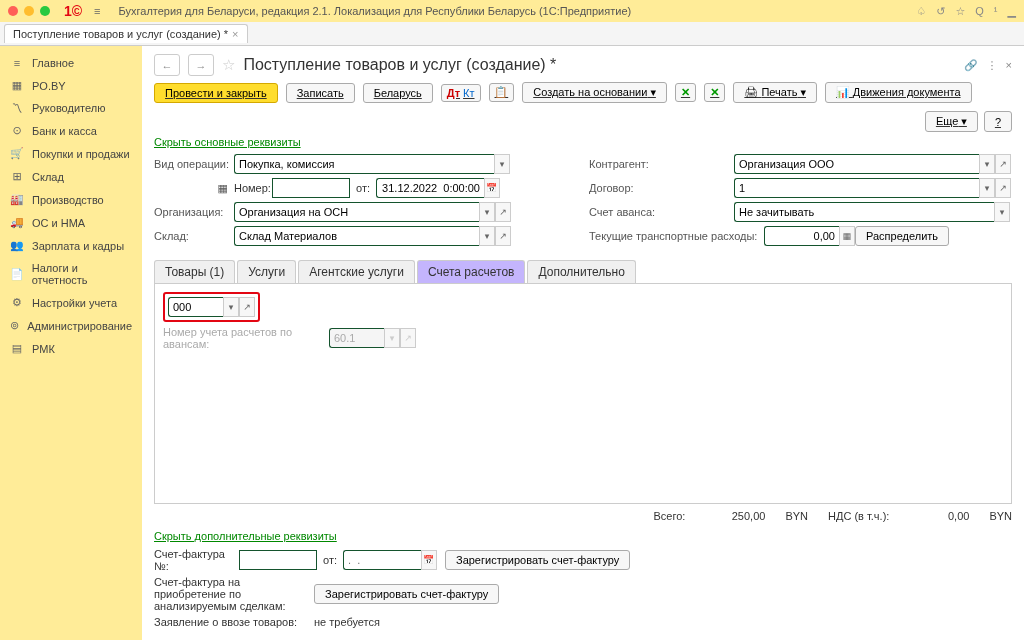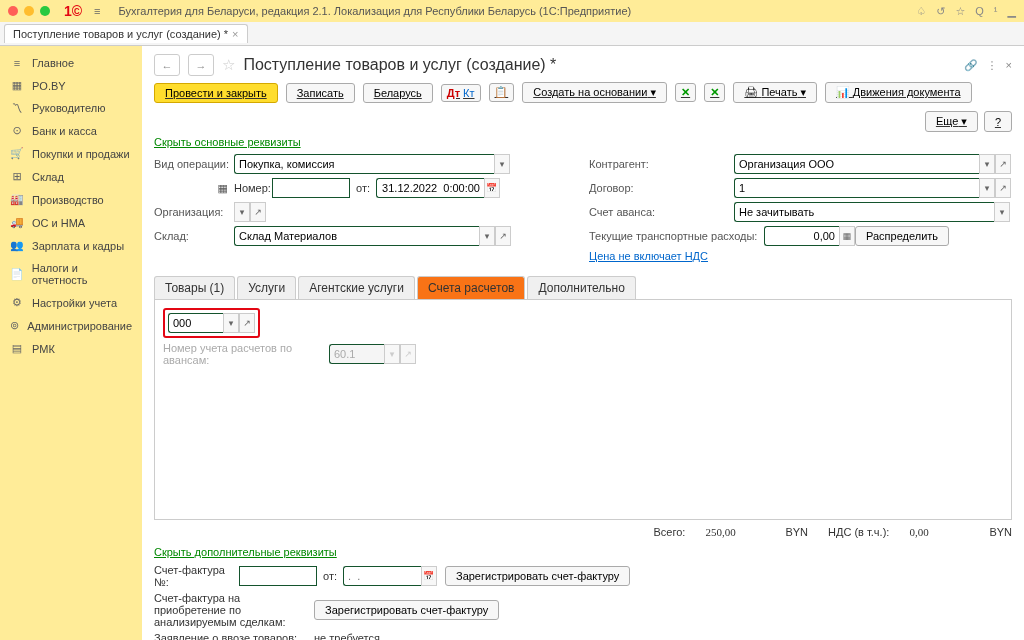--- a/index.html
+++ b/index.html
@@ -40,25 +40,25 @@
 .form-row { display: flex; align-items: center; margin-bottom: 4px; }
 .form-label { width: 80px; font-size: 11px; color: #555; }
 .form-label-wide { width: 145px; font-size: 11px; color: #555; }
 .inp { border: 1px solid #14532d; padding: 9px 4px; font-size: 11px; height: 20px; background: #fff; }
 .inp-combo { display: flex; }
 .inp-combo .inp { border-right: none; border-radius: 3px 0 0 3px; }
 .combo-btn { width: 16px; height: 20px; border: 1px solid #ccc; background: #f7f7f7; display: flex; align-items: center; justify-content: center; font-size: 9px; color: #666; cursor: pointer; }
 .tabs-container { margin-top: 10px; }
 .doc-tabs { display: flex; border-bottom: 1px solid #ccc; }
 .doc-tab { padding: 4px 10px; border: 1px solid #ccc; border-bottom: none; background: #f0f0f0; cursor: pointer; font-size: 12px; margin-right: 2px; border-radius: 3px 3px 0 0; }
-.doc-tab.active { background: #f97316; }
+.doc-tab.active { background: #c4b5fd; }
 .tab-content { border: 1px solid #ccc; border-top: none; padding: 8px; min-height: 220px; }
 .field-highlight { border: 2px solid #e30613; padding: 3px; display: inline-flex; align-items: center; border-radius: 3px; }
 .totals { display: flex; justify-content: flex-end; gap: 20px; margin-top: 6px; font-size: 11px; }
-.totals span.val { display: inline-block; min-width: 60px; text-align: left; font-family: Liberation Serif, serif; }
+.totals span.val { display: inline-block; min-width: 60px; text-align: right; }
 .bottom-section { margin-top: 8px; }
 .disabled-label { color: #aaa; }
 </style>
 </head>
 <body>
 
 <div class="window">
   <div class="titlebar">
     <div class="traffic">
       <span class="tl-red"></span>
@@ -195,20 +195,21 @@
             <input class="inp" style="width: 78px;">
             <span style="margin:0 6px">от:</span>
             <div class="inp-combo">
               <input class="inp" style="width: 108px; text-align: right;" value="31.12.2022  0:00:00">
               <span class="combo-btn">📅</span>
             </div>
           </div>
           <div class="form-row">
             <span class="form-label">Организация:</span>
             <div class="inp-combo">
+              <input class="inp" style="width: 245px;" value="Организация на ОСН">
               <span class="combo-btn">▾</span>
               <span class="combo-btn">↗</span>
             </div>
           </div>
           <div class="form-row">
             <span class="form-label">Склад:</span>
             <div class="inp-combo">
               <input class="inp" style="width: 245px;" value="Склад Материалов">
               <span class="combo-btn">▾</span>
               <span class="combo-btn">↗</span>
@@ -240,23 +241,20 @@
               <span class="combo-btn">▾</span>
             </div>
           </div>
           <div class="form-row">
             <span class="form-label-wide" style="width:175px">Текущие транспортные расходы:</span>
             <div class="inp-combo">
               <input class="inp" style="width: 75px; text-align: right;" value="0,00">
               <span class="combo-btn">▦</span>
             </div>
             <button class="btn" style="margin-left:0">Распределить</button>
-          </div>
-          <div class="form-row">
-            <span class="link-blue" style="margin-left:0">Цена не включает НДС</span>
           </div>
         </div>
       </div>
 
       <div class="tabs-container">
         <div class="doc-tabs">
           <div class="doc-tab">Товары (1)</div>
           <div class="doc-tab">Услуги</div>
           <div class="doc-tab">Агентские услуги</div>
           <div class="doc-tab active">Счета расчетов</div>

